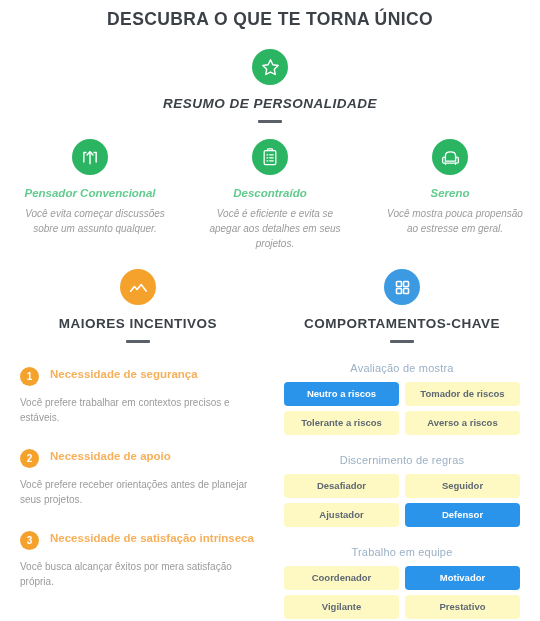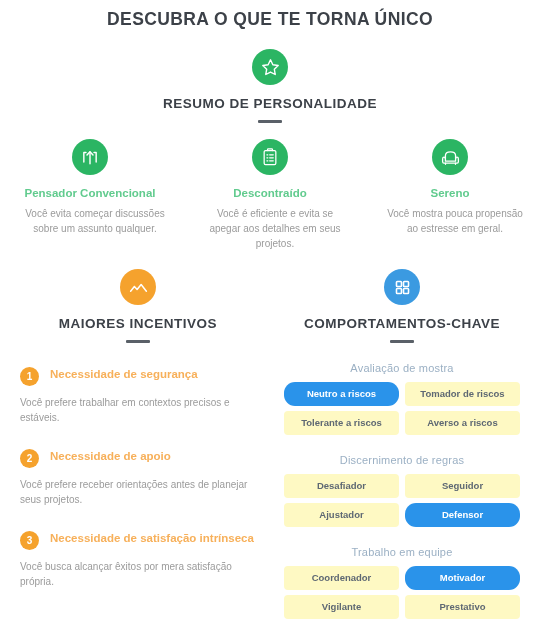--- a/index.html
+++ b/index.html
@@ -157,31 +157,30 @@
     font-weight: bold;
     text-align: center;
     padding: 6px 2px;
     line-height: 12px;
     white-space: nowrap;
     overflow: hidden;
   }
   .chip.selected {
     background: #2a93ea;
     color: #ffffff;
-    border-radius: 11px;
   }
 </style>
 </head>
 <body>
 
 <div class="page">
 
   <h1 class="main-title">DESCUBRA O QUE TE TORNA ÚNICO</h1>
 
-  <div style="margin-top:19px;">
+  <div style="margin-top:19px;font-style:italic;">
 
     <div class="badge green">
       <svg width="21" height="21" viewBox="0 0 24 24" fill="none" stroke="#ffffff" stroke-width="1.6" stroke-linejoin="round">
         <path d="M12 3.2l2.7 5.6 6.1.85-4.45 4.3 1.06 6.05L12 17.15l-5.41 2.85 1.06-6.05L3.2 9.65l6.1-.85z"></path>
       </svg>
     </div>
 
     <div class="sec-title">RESUMO DE PERSONALIDADE</div>
     <div class="rule"></div>
 

